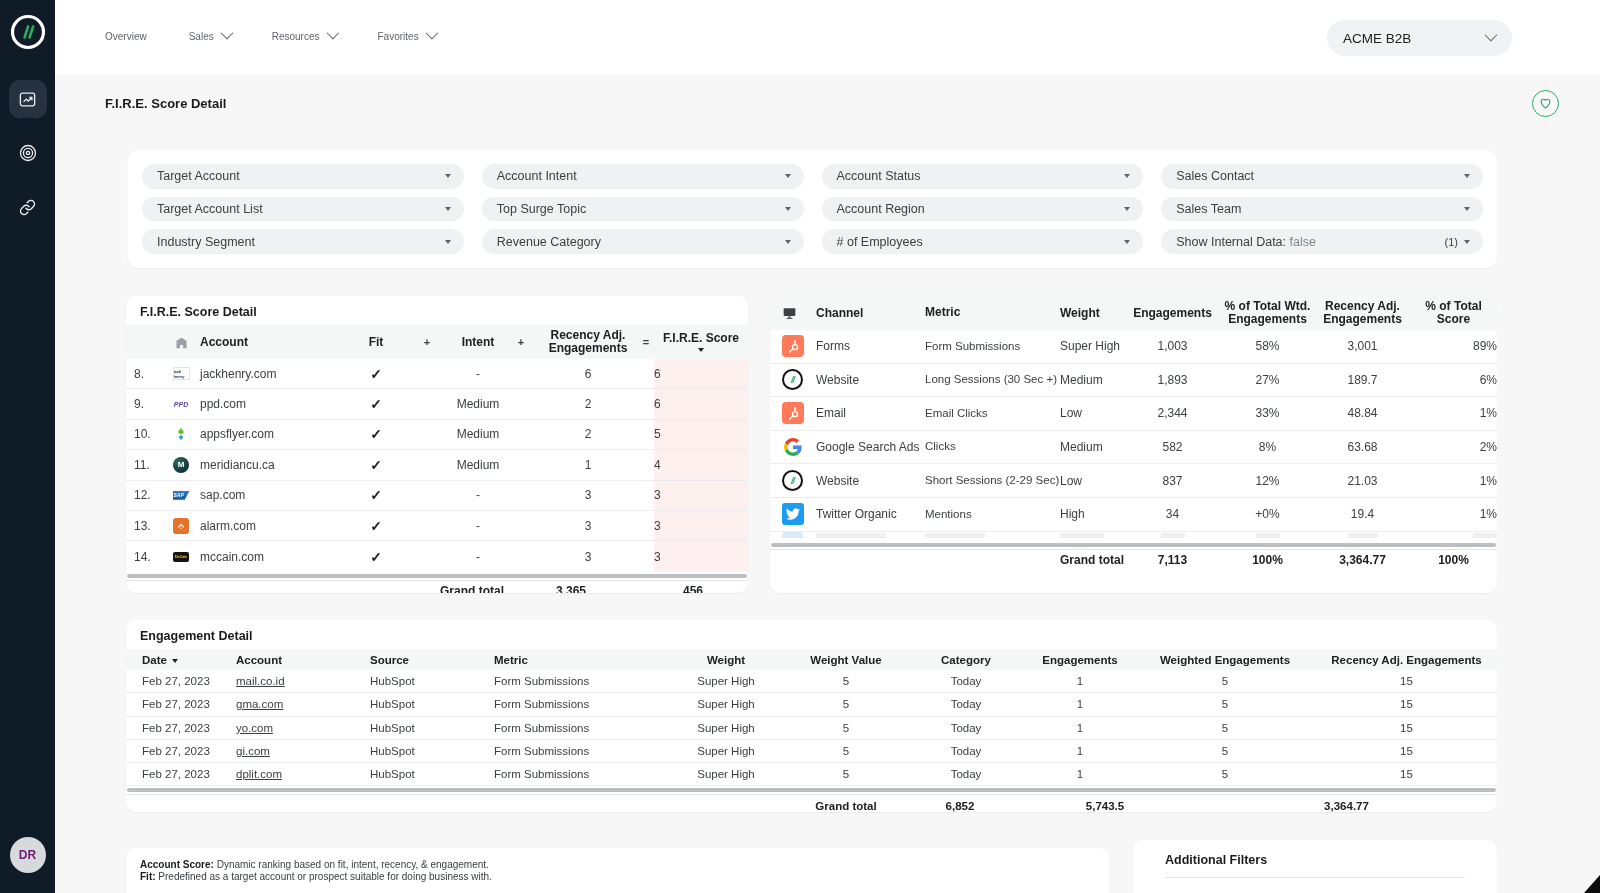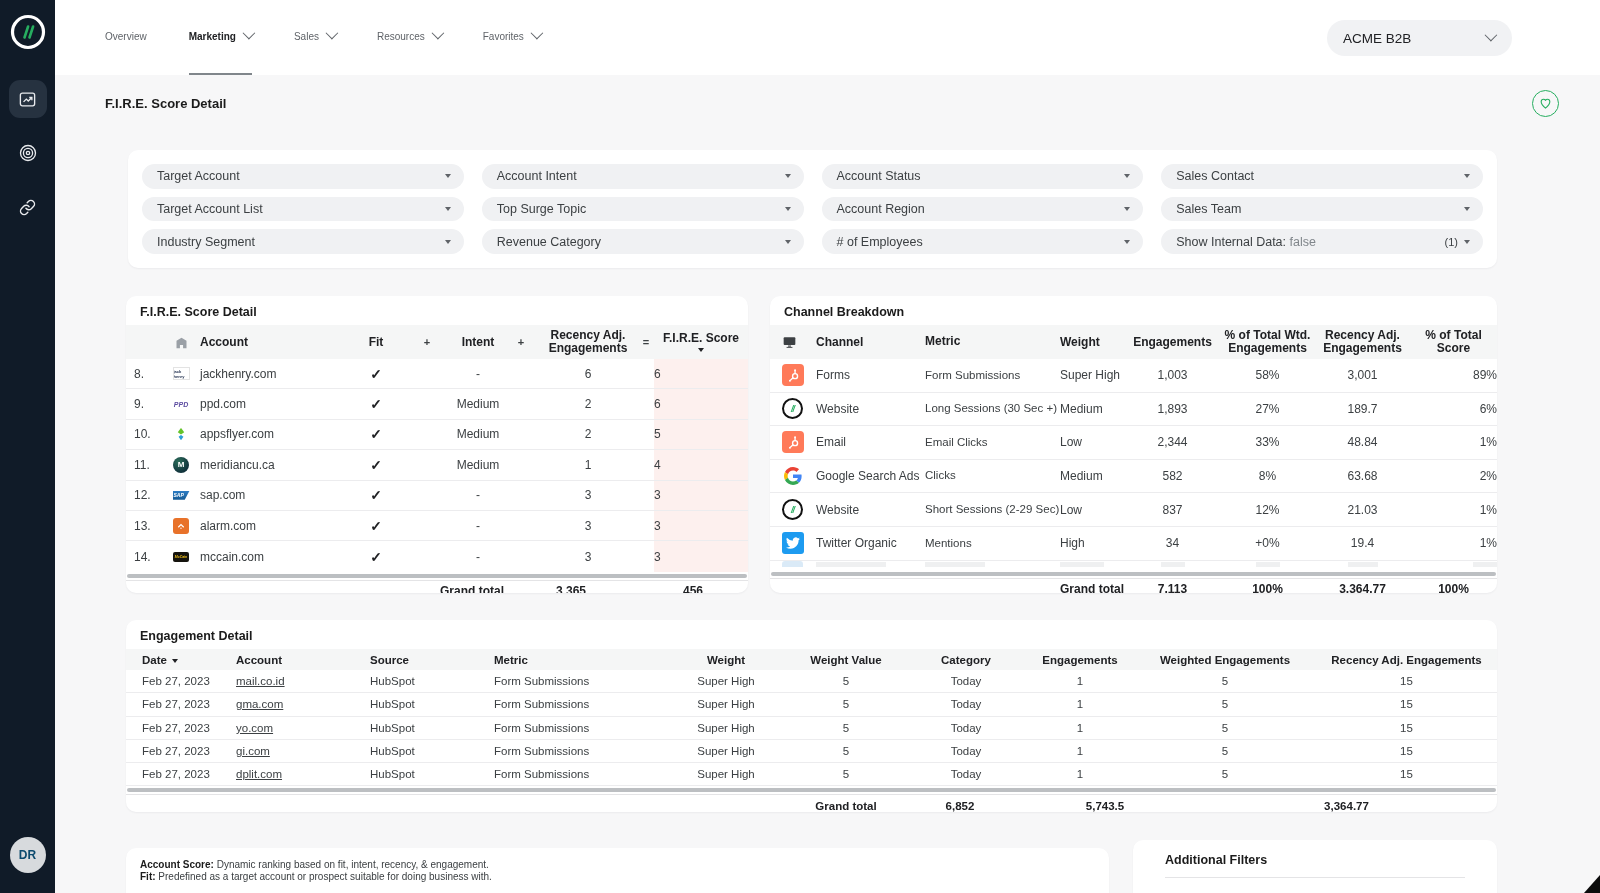--- a/index.html
+++ b/index.html
@@ -4,21 +4,21 @@
 <style>
   * { margin:0; padding:0; box-sizing:border-box; }
   html,body { width:1600px; height:893px; overflow:hidden; font-family:"Liberation Sans",sans-serif; background:#f7f7f8; position:relative; color:#202124; }
 
   
   .sidebar { position:absolute; left:0; top:0; bottom:0; width:55px; background:#101b28; z-index:20; display:flex; flex-direction:column; align-items:center; }
   .logo { margin-top:14px; width:36px; height:36px; }
   .side-icons { margin-top:30px; display:flex; flex-direction:column; align-items:center; gap:16px; }
   .side-tile { width:38px; height:38px; border-radius:11px; display:flex; align-items:center; justify-content:center; cursor:pointer; }
   .side-tile.active { background:#263240; }
-  .avatar { position:absolute; bottom:20px; left:50%; transform:translateX(-50%); width:36px; height:36px; border-radius:50%; background:#d7dadd; color:#0c4a6e; font-size:12px; font-weight:bold; display:flex; align-items:center; justify-content:center; }
+  .avatar { position:absolute; bottom:20px; left:50%; transform:translateX(-50%); width:36px; height:36px; border-radius:50%; background:#d7dadd; color:#701a75; font-size:12px; font-weight:bold; display:flex; align-items:center; justify-content:center; }
 
   
   .topbar { position:absolute; left:55px; top:0; right:0; height:75px; background:#ffffff; display:flex; align-items:stretch; }
   .nav { display:flex; margin-left:50px; gap:0; }
   .nav-item { display:flex; align-items:center; gap:7px; padding:0 0; margin-right:42px; font-size:10px; color:#5f6368; cursor:pointer; border-bottom:2.5px solid transparent; }
   .nav-item.active { color:#202124; font-weight:bold; border-bottom-color:#80868b; }
   .chev { width:9px; height:9px; border-right:1.7px solid #5f6368; border-bottom:1.7px solid #5f6368; transform:rotate(45deg) translateY(-2px); margin-top:-4px; }
   .workspace { position:absolute; right:88px; top:20px; width:185px; height:36px; background:#f1f2f4; border-radius:18px; display:flex; align-items:center; justify-content:space-between; padding:0 18px 0 16px; font-size:13.5px; color:#202124; cursor:pointer; }
 
   
@@ -151,24 +151,20 @@
     </div>
   </div>
   <div class="avatar">DR</div>
 </div>
 
 <div class="topbar">
   <div class="nav">
     <div class="nav-item">
         <span>Overview</span>
       </div>
-    <div class="nav-item active">
-        <span>Marketing</span>
-        <span class="chev"></span>
-      </div>
     <div class="nav-item">
         <span>Sales</span>
         <span class="chev"></span>
       </div>
     <div class="nav-item">
         <span>Resources</span>
         <span class="chev"></span>
       </div>
     <div class="nav-item">
         <span>Favorites</span>
@@ -391,21 +387,20 @@
       <div class="cell c" style="width:134px;">
           <span class="num">3,365</span>
         </div>
       <div class="cell c" style="flex:1;">
           <span class="num">456</span>
         </div>
     </div>
   </div>
 
   <div class="card chan-card">
-    <div class="tbl-title">Channel Breakdown</div>
     <div class="thead">
       <div class="cell ct-icon">
           <span>
             <svg width="15" height="14" viewBox="0 0 24 24" fill="#3c4043">
               <rect x="2" y="4" width="20" height="13" rx="1.5"></rect>
               <rect x="9.5" y="18" width="5" height="2"></rect>
               <rect x="7" y="20.4" width="10" height="1.6"></rect>
             </svg>
           </span>
         </div>

